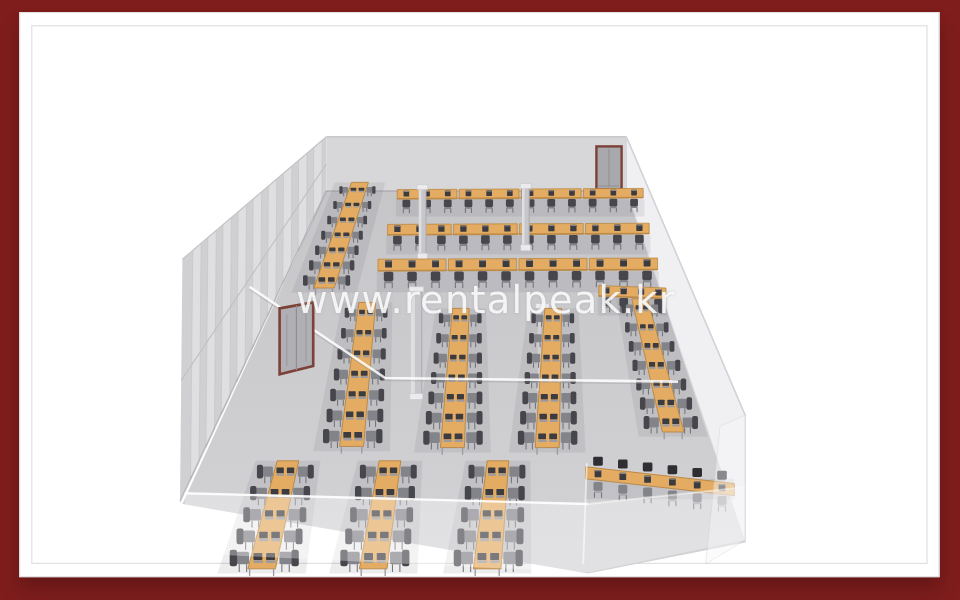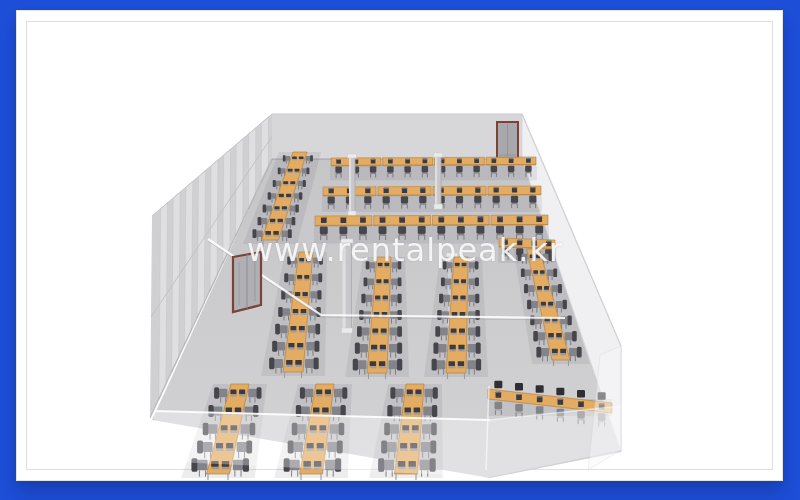--- a/index.html
+++ b/index.html
@@ -1,16 +1,16 @@
 <!DOCTYPE html>
 <html><head>
 <meta charset="utf-8">
 <style>
   html,body{margin:0;padding:0;background:#ffffff;}
-  .stage{position:relative;width:800px;height:500px;background:#1d4ed8;overflow:hidden;
+  .stage{position:relative;width:800px;height:500px;background:#7f1d1d;overflow:hidden;
          font-family:"DejaVu Sans", sans-serif;}
   .frame-outer{position:absolute;left:16px;top:10px;width:765px;height:469px;
        background:#ffffff;border:1px solid #e3e3e3;
        box-shadow:0 12px 16px rgba(0,0,0,0.15), 0 3px 7px rgba(0,0,0,0.07);}
   .frame-inner{position:absolute;left:9px;top:10px;right:9px;bottom:10px;border:1px solid #e0e0e0;}
   .scene{position:absolute;left:0;top:0;z-index:2;}
   .watermark{position:absolute;left:0;top:231px;width:810px;z-index:5;text-align:center;
        font-size:32px;letter-spacing:1px;color:rgba(255,255,255,0.85);
        text-shadow:0 0 2px rgba(158,158,166,0.55);pointer-events:none;}
 </style>

